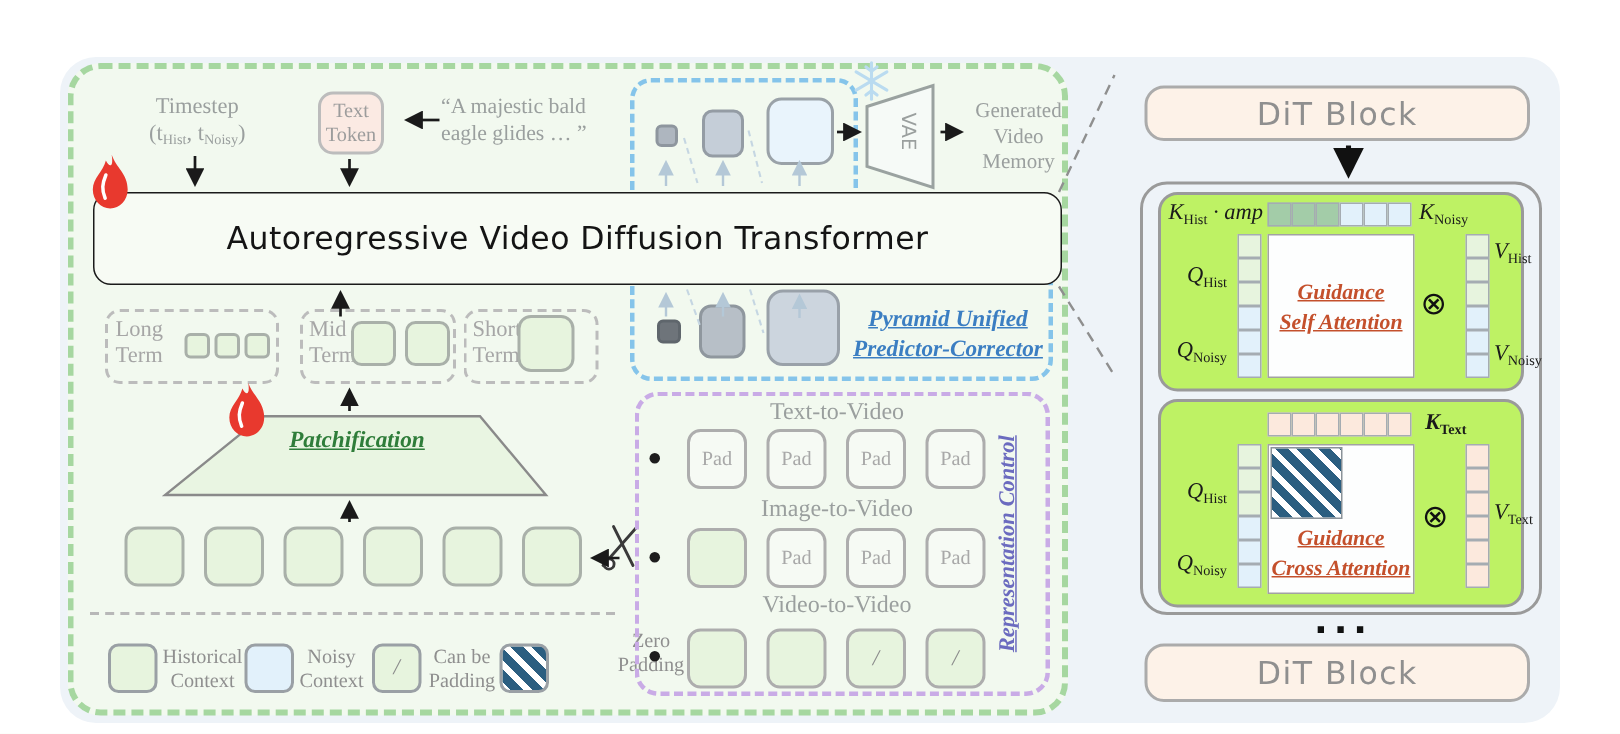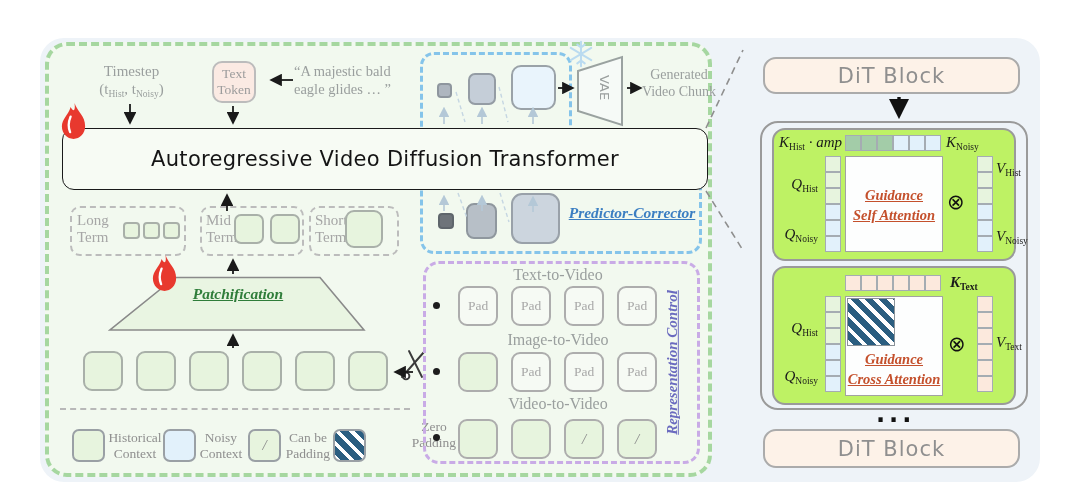--- a/index.html
+++ b/index.html
@@ -145,28 +145,29 @@
       <line x1="26" y1="8.5" x2="4" y2="21.5"></line>
       <line x1="11" y1="5" x2="15" y2="8"></line>
         <line x1="19" y1="5" x2="15" y2="8"></line>
       <line x1="11" y1="25" x2="15" y2="22"></line>
         <line x1="19" y1="25" x2="15" y2="22"></line>
     </g>
   </svg>
 
   <div class="abs glabel" style="left:638px;top:66px;width:82px;font-size:14px;">
     <div>Generated</div>
-    <div>Video Chunk</div>
+    <div>Video Memory</div>
   </div>
 
   <div class="abs transformer">
     <span>Autoregressive Video Diffusion Transformer</span>
   </div>
 
   <div class="abs pyr-label" style="left:564px;top:203px;width:136px;">
+    <div><span>Pyramid Unified</span></div>
     <div><span>Predictor-Corrector</span></div>
   </div>
 
   <div class="abs termbox" style="left:70px;top:206px;width:116px;height:50px;"></div>
   <div class="abs termlabel" style="left:77px;top:212px;">
     <div>Long</div>
       <div>Term</div>
   </div>
   <div class="abs mlcells" style="left:123px;top:222px;">
       <div class="cell hist"></div>

